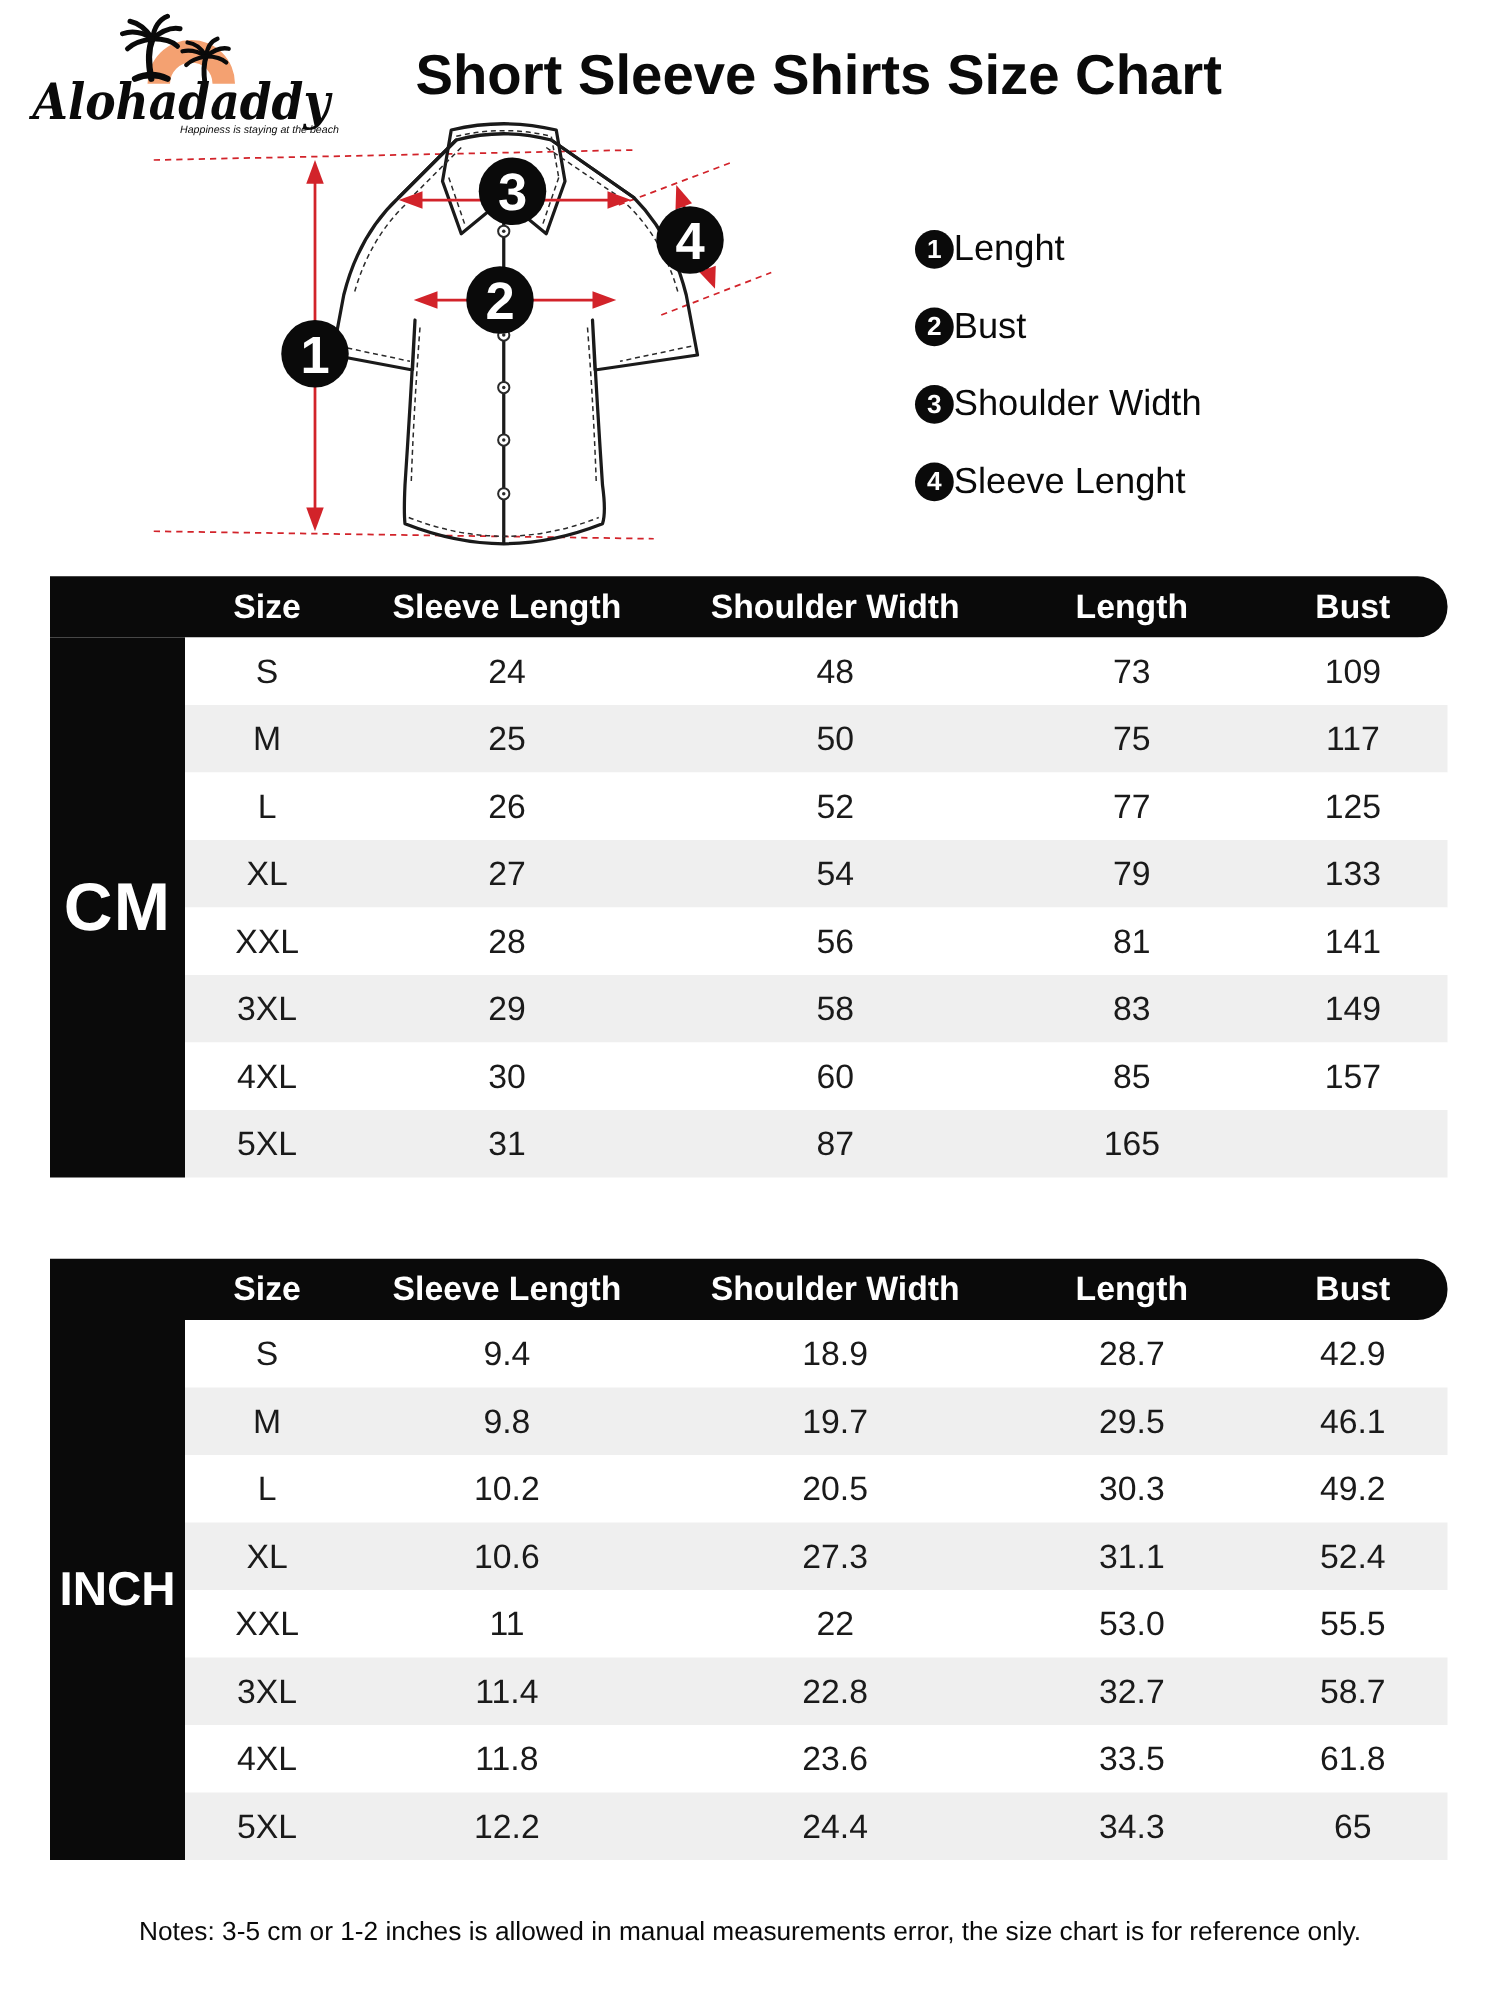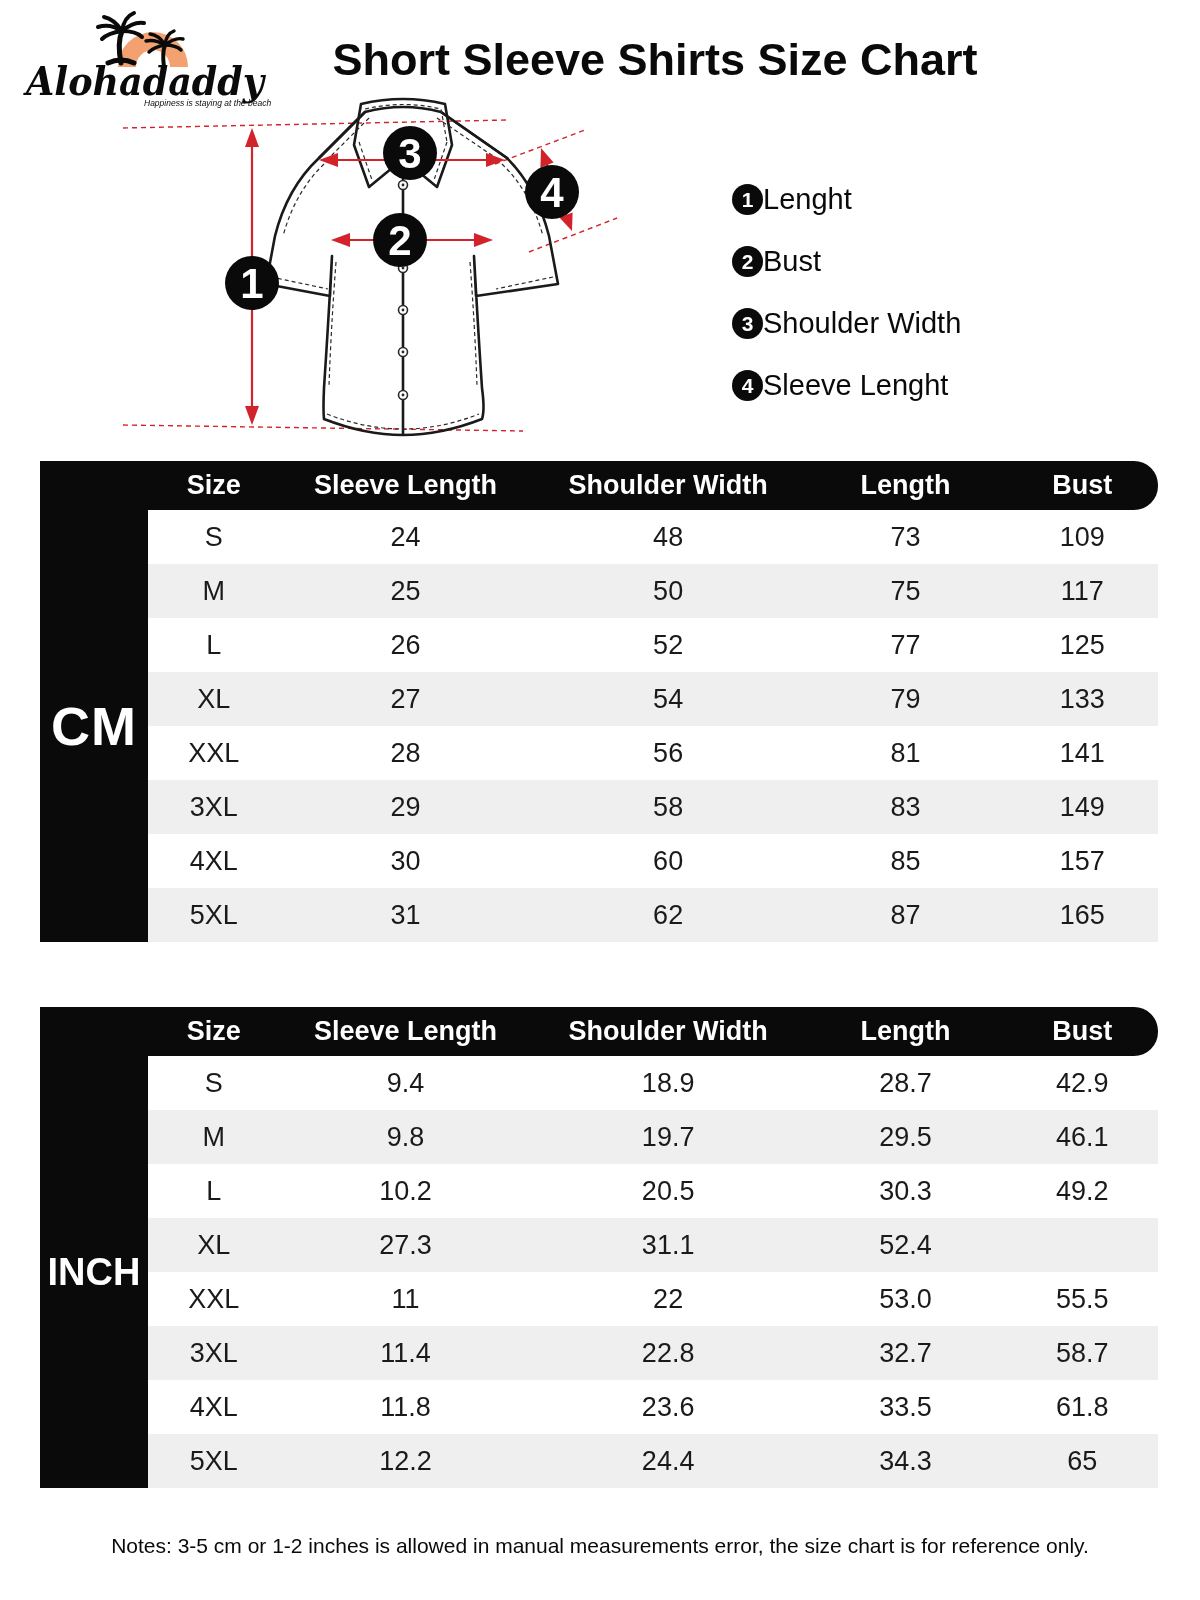--- a/index.html
+++ b/index.html
@@ -251,21 +251,20 @@
         <div class="trow">
           <div class="cell">4XL</div>
           <div class="cell">30</div>
           <div class="cell">60</div>
           <div class="cell">85</div>
           <div class="cell">157</div>
         </div>
         <div class="trow">
           <div class="cell">5XL</div>
           <div class="cell">31</div>
-          <div class="cell">62</div>
           <div class="cell">87</div>
           <div class="cell">165</div>
         </div>
       </div>
     </div>
   </div>
 
   <div class="size-table inch">
     <div class="thead">
       <div class="hcell">Size</div>
@@ -293,20 +292,21 @@
         </div>
         <div class="trow">
           <div class="cell">L</div>
           <div class="cell">10.2</div>
           <div class="cell">20.5</div>
           <div class="cell">30.3</div>
           <div class="cell">49.2</div>
         </div>
         <div class="trow">
           <div class="cell">XL</div>
+          <div class="cell">10.6</div>
           <div class="cell">27.3</div>
           <div class="cell">31.1</div>
           <div class="cell">52.4</div>
         </div>
         <div class="trow">
           <div class="cell">XXL</div>
           <div class="cell">11</div>
           <div class="cell">22</div>
           <div class="cell">53.0</div>
           <div class="cell">55.5</div>

